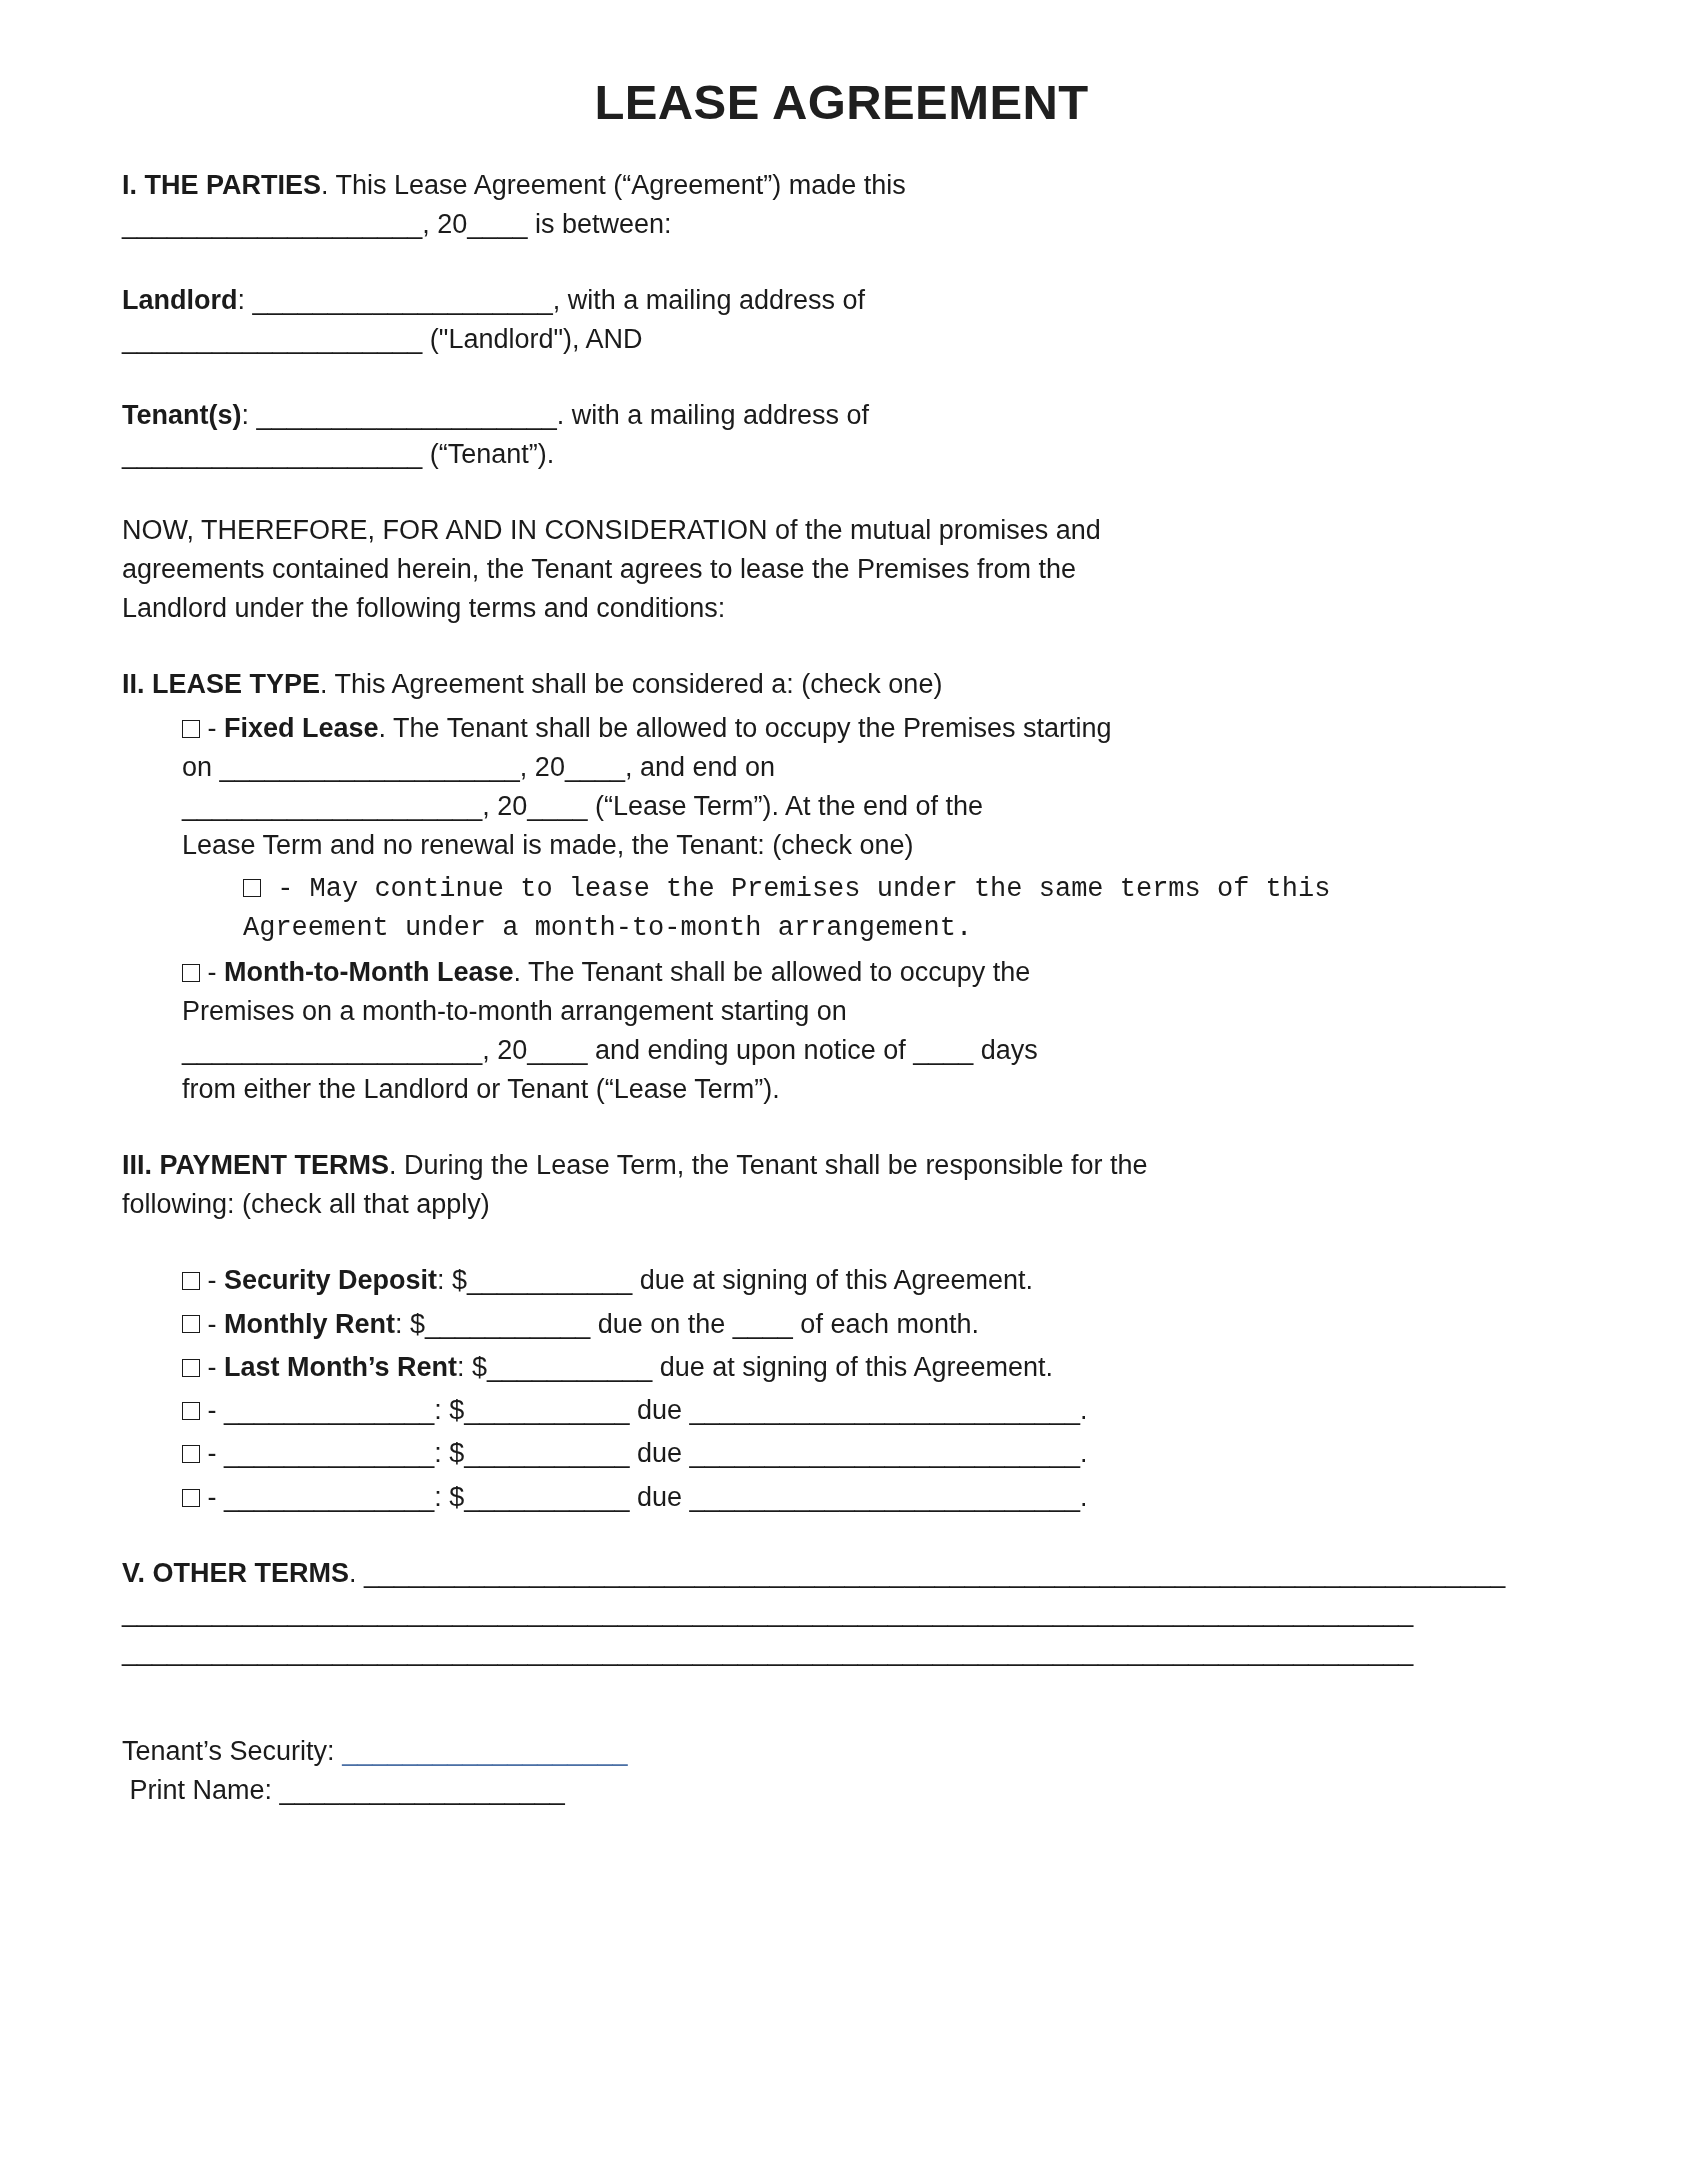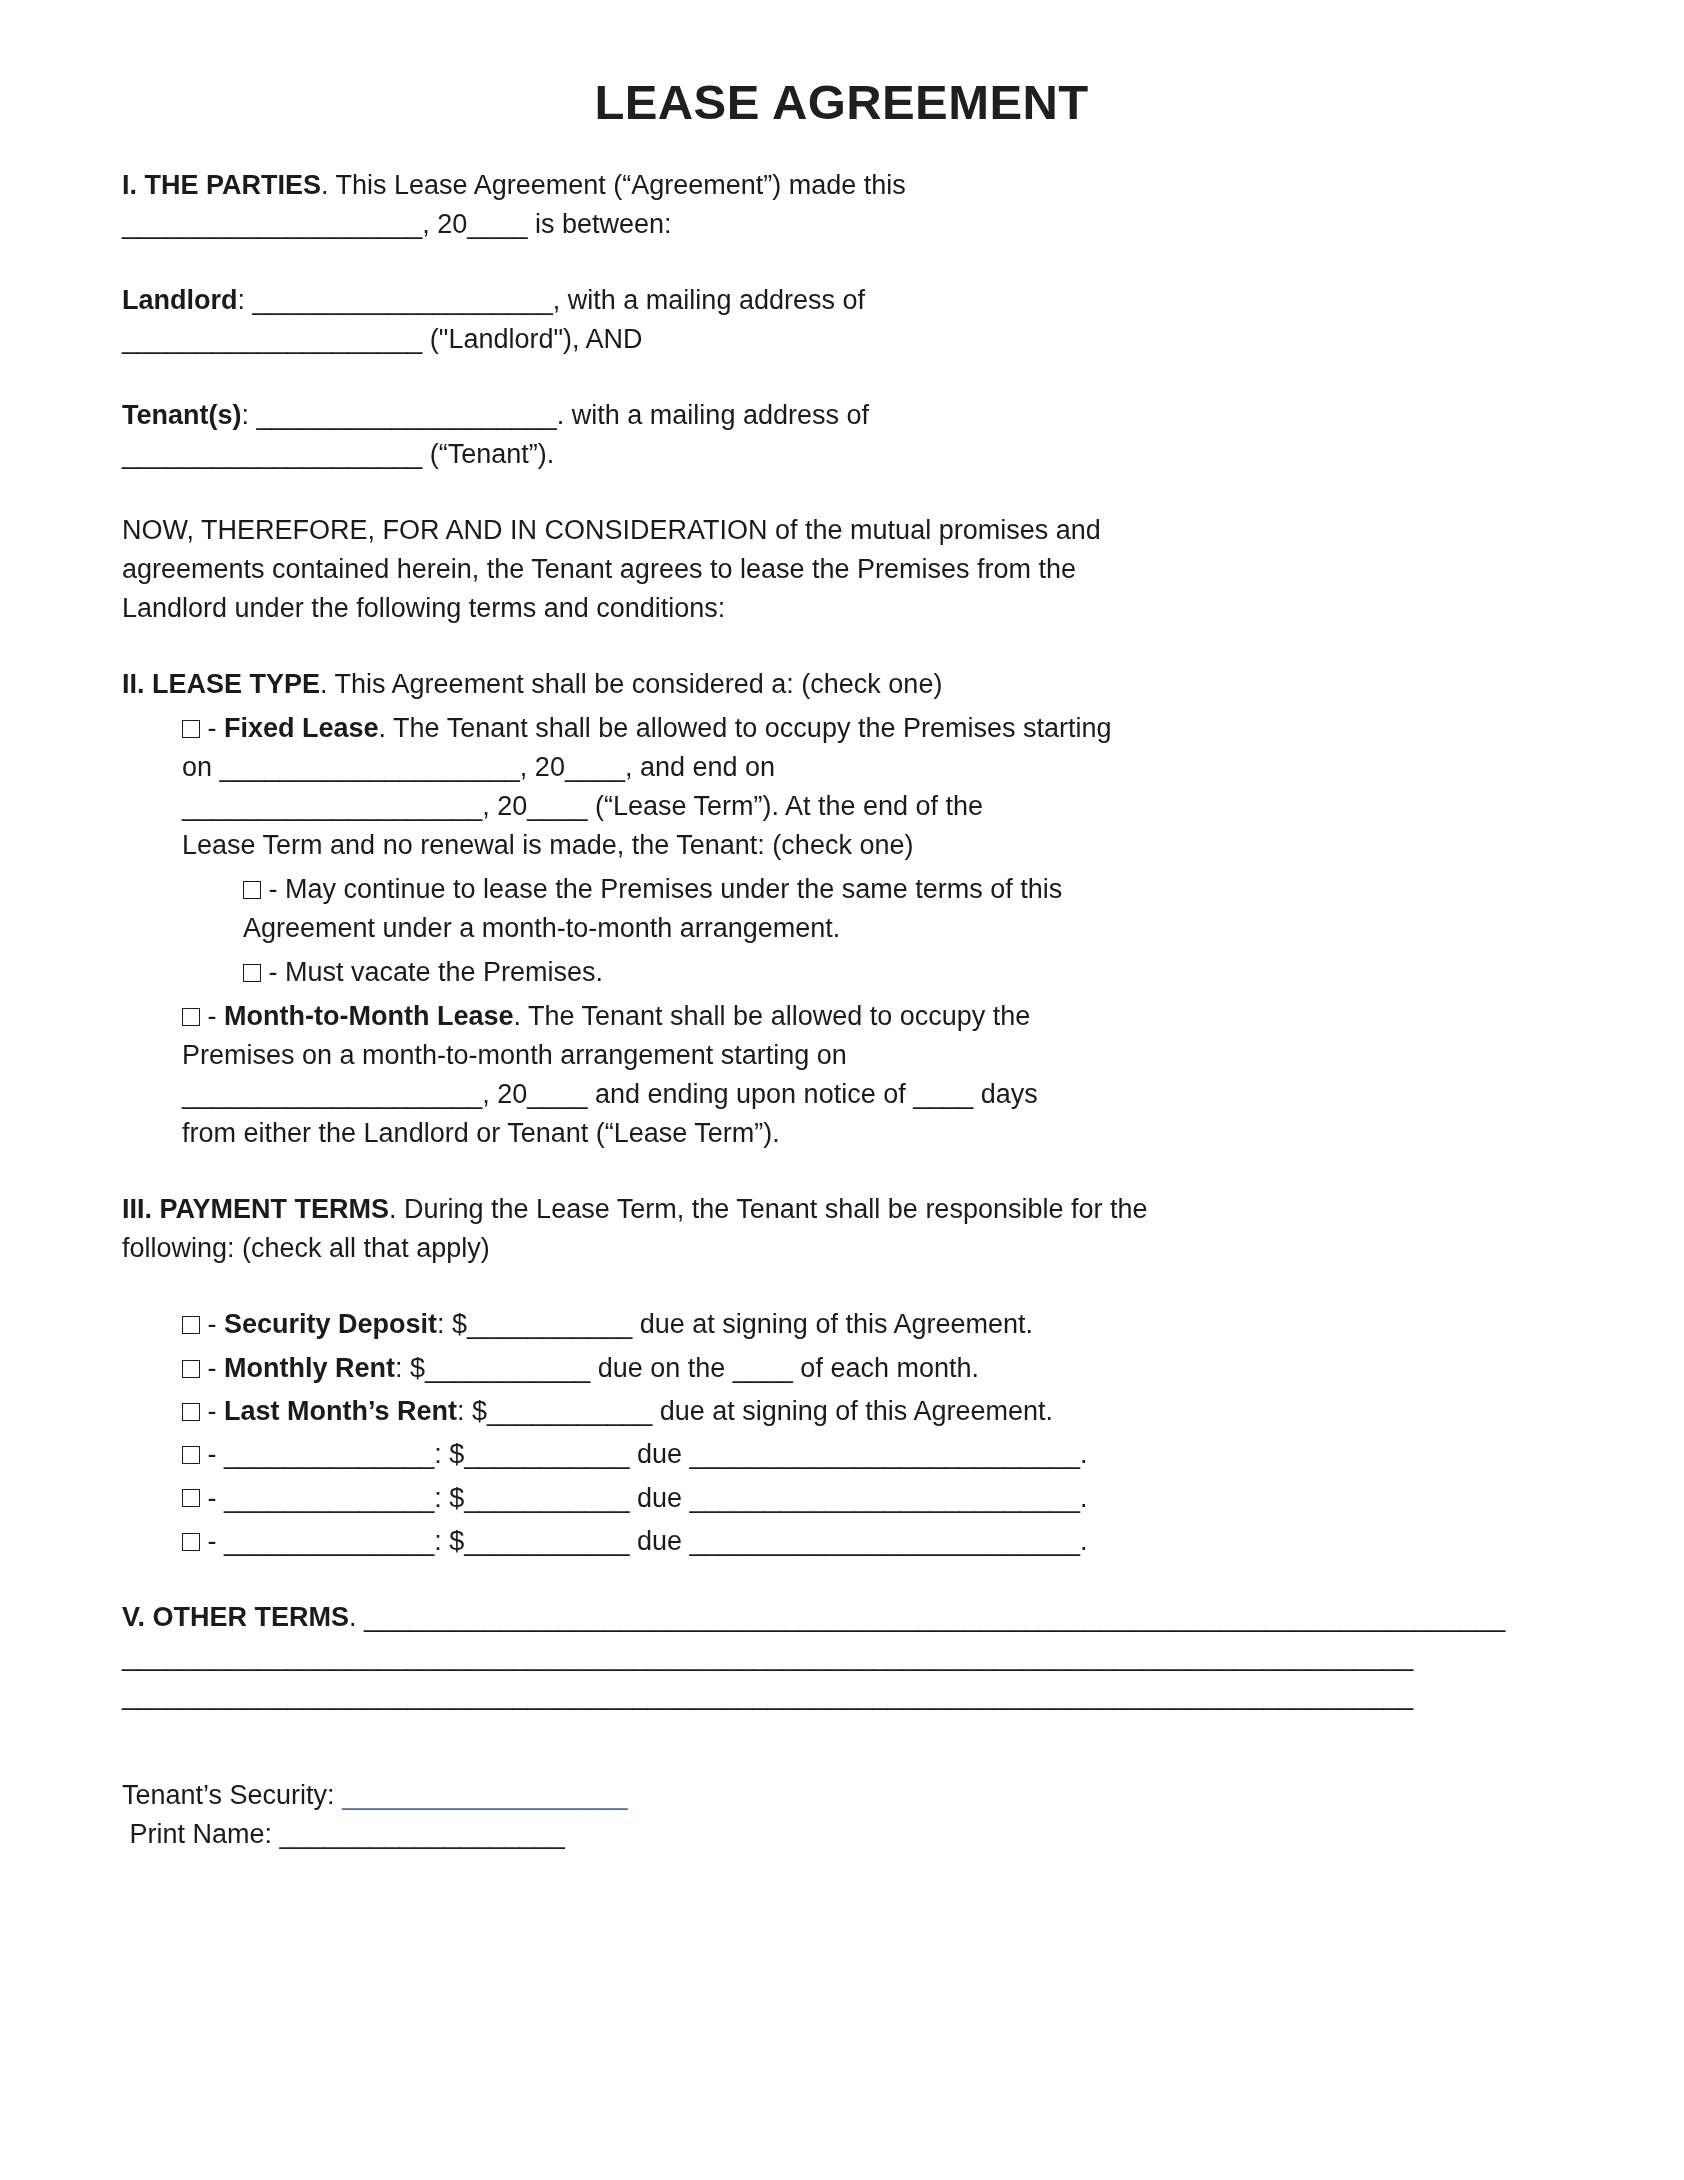--- a/index.html
+++ b/index.html
@@ -11,21 +11,21 @@
   }
   .title{
     font-size:49px;line-height:55px;font-weight:bold;text-align:center;
     margin:0 0 36px 0;letter-spacing:0.4px;color:#1f1f1f;
   }
   .para{margin:0 0 37px 0;}
   .t{white-space:pre-wrap;}
   .b{font-weight:bold;}
   .item{margin:0;}
   .lvl1{padding-left:60px;}
-  .lvl2{padding-left:121px;}
+  .lvl2{padding-left:121px;font-family:Liberation Mono, monospace;}
   .sec2{margin:0 0 37px 0;}
   .sec2 .item{margin-top:5.1px;}
   .sec2 .head{margin:0;}
   .pay-list{margin:0 0 37px 0;}
   .pay-list .item{margin-top:4.3px;}
   .cb{
     display:inline-block;width:18px;height:18px;border:1.7px solid #1b1b1b;
     box-sizing:border-box;vertical-align:-0.9px;background:#ffffff;
   }
   .other-terms{margin:0;}
@@ -58,21 +58,20 @@
     <p class="para head"><span class="t b">II. LEASE TYPE</span><span class="t">. This Agreement shall be considered a: (check one)</span></p>
 
     <div class="item lvl1"><span class="cb"></span><span class="t"> - </span><span class="t b">Fixed Lease</span><span class="t">. The Tenant shall be allowed to occupy the Premises starting
 on ____________________, 20____, and end on
 ____________________, 20____ (“Lease Term”). At the end of the
 Lease Term and no renewal is made, the Tenant: (check one)</span></div>
 
     <div class="item lvl2"><span class="cb"></span><span class="t"> - May continue to lease the Premises under the same terms of this
 Agreement under a month-to-month arrangement.</span></div>
 
-    <div class="item lvl2"><span class="cb"></span><span class="t"> - Must vacate the Premises.</span></div>
 
     <div class="item lvl1"><span class="cb"></span><span class="t"> - </span><span class="t b">Month-to-Month Lease</span><span class="t">. The Tenant shall be allowed to occupy the
 Premises on a month-to-month arrangement starting on
 ____________________, 20____ and ending upon notice of ____ days
 from either the Landlord or Tenant (“Lease Term”).</span></div>
   </div>
 
   <p class="para"><span class="t b">III. PAYMENT TERMS</span><span class="t">. During the Lease Term, the Tenant shall be responsible for the
 following: (check all that apply)</span></p>
 

